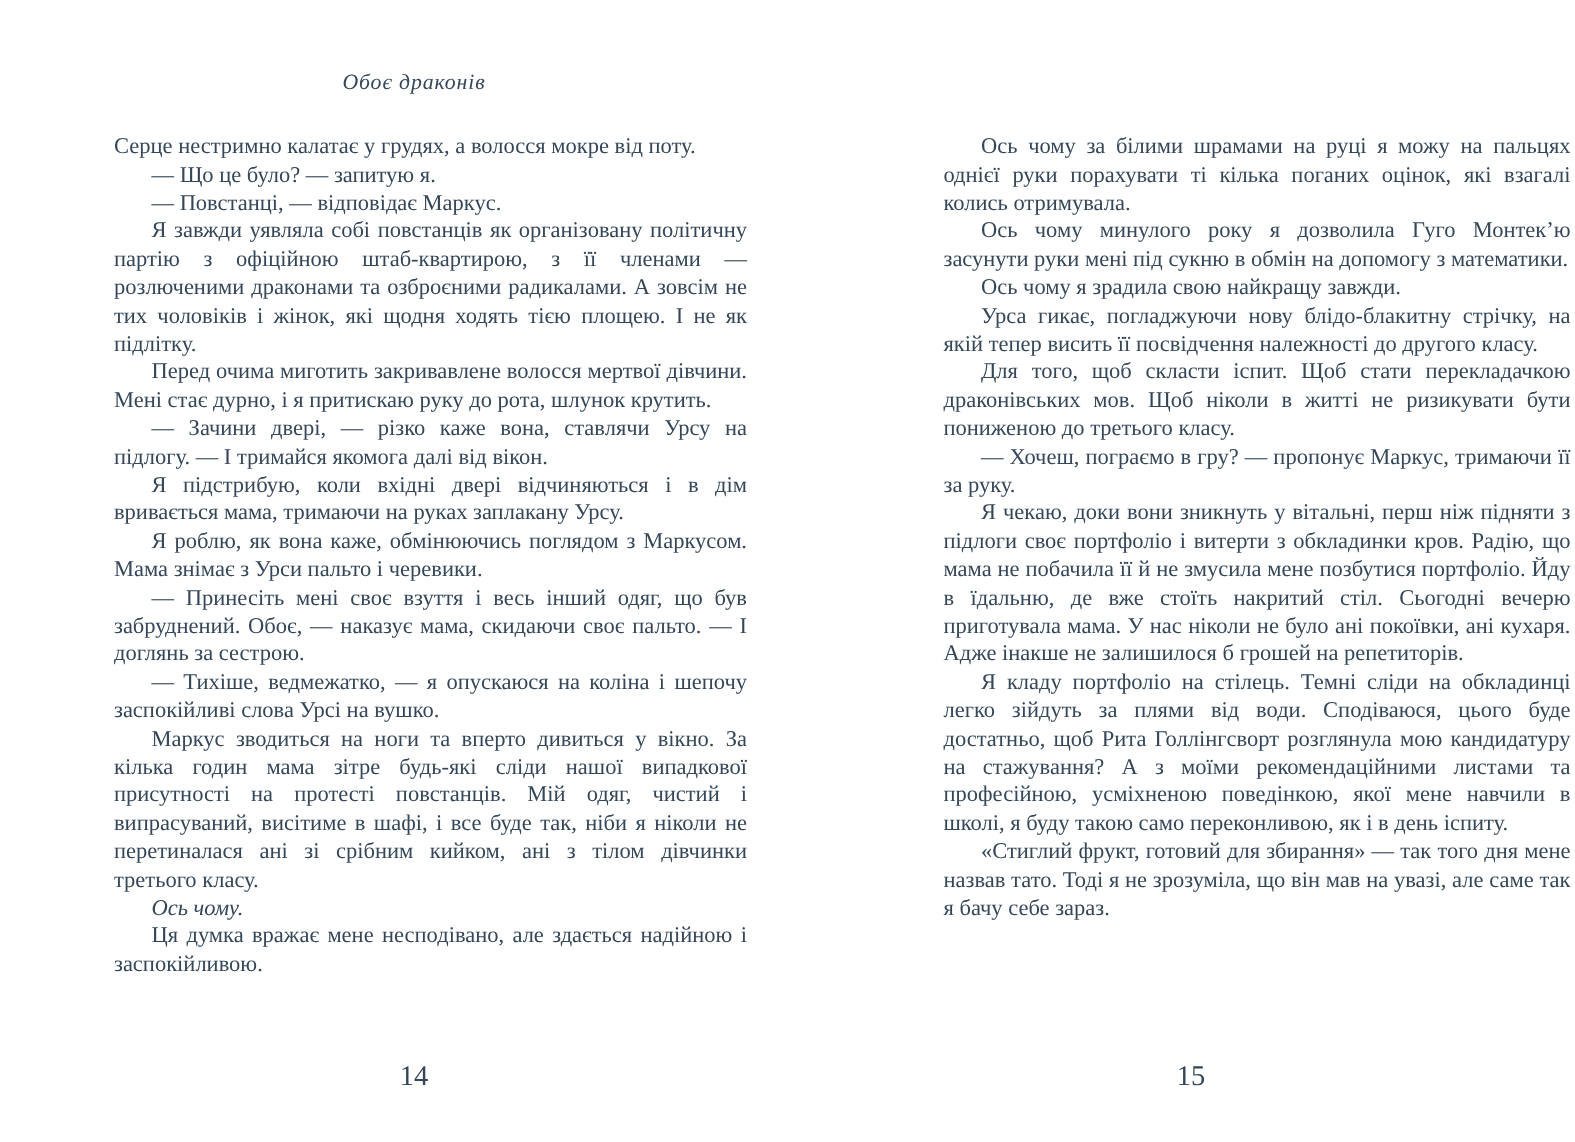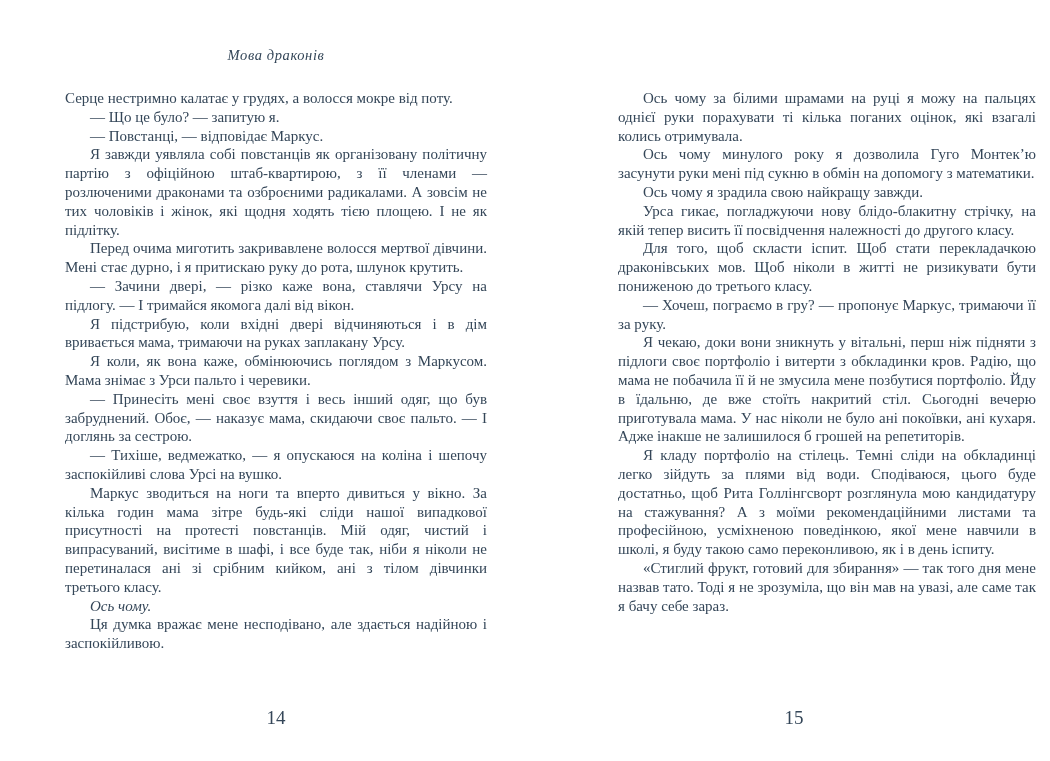--- a/index.html
+++ b/index.html
@@ -28,20 +28,21 @@
   }
   .page-header.left  { left: 65px;  width: 422px; }
   .page-header.right { left: 585px; width: 418px; }
   .page-body {
     position: absolute;
     top: 89px;
     font-size: 15px;
     line-height: 18.8px;
     text-align: justify;
     hyphens: auto;
+    margin-left: 11px;
     -webkit-hyphens: auto;
   }
   .page-body.left  { left: 65px;  width: 422px; }
   .page-body.right { left: 618px; width: 418px; }
   .page-body p {
     margin: 0;
     padding: 0;
     text-indent: 25px;
   }
   .page-body p.no-indent { text-indent: 0; }
@@ -53,32 +54,32 @@
     text-align: center;
   }
   .page-number.left  { left: 65px;  width: 422px; }
   .page-number.right { left: 585px; width: 418px; }
 </style>
 </head>
 <body>
 
 <div class="spread">
 
-  <div class="page-header left">Мова драконів</div>
+  <div class="page-header left">Обоє драконів</div>
 
 
   <div class="page-body left">
       <p class="no-indent">Серце нестримно калатає у грудях, а волосся мокре від поту.</p>
       <p>— Що це було? — запитую я.</p>
       <p>— Повстанці, — відповідає Маркус.</p>
       <p>Я завжди уявляла собі повстанців як організовану політичну партію з офіційною штаб-квартирою, з її членами — розлюченими драконами та озброєними радикалами. А зовсім не тих чоловіків і жінок, які щодня ходять тією площею. І не як підлітку.</p>
       <p>Перед очима миготить закривавлене волосся мертвої дівчини. Мені стає дурно, і я притискаю руку до рота, шлунок крутить.</p>
       <p>— Зачини двері, — різко каже вона, ставлячи Урсу на підлогу. — І тримайся якомога далі від вікон.</p>
       <p>Я підстрибую, коли вхідні двері відчиняються і в дім вривається мама, тримаючи на руках заплакану Урсу.</p>
-      <p>Я коли, як вона каже, обмінюючись поглядом з Маркусом. Мама знімає з Урси пальто і черевики.</p>
+      <p>Я роблю, як вона каже, обмінюючись поглядом з Маркусом. Мама знімає з Урси пальто і черевики.</p>
       <p>— Принесіть мені своє взуття і весь інший одяг, що був забруднений. Обоє, — наказує мама, скидаючи своє пальто. — І доглянь за сестрою.</p>
       <p>— Тихіше, ведмежатко, — я опускаюся на коліна і шепочу заспокійливі слова Урсі на вушко.</p>
       <p>Маркус зводиться на ноги та вперто дивиться у вікно. За кілька годин мама зітре будь-які сліди нашої випадкової присутності на протесті повстанців. Мій одяг, чистий і випрасуваний, висітиме в шафі, і все буде так, ніби я ніколи не перетиналася ані зі срібним кийком, ані з тілом дівчинки третього класу.</p>
       <p class="italic">Ось чому.</p>
       <p>Ця думка вражає мене несподівано, але здається надійною і заспокійливою.</p>
     </div>
 
   <div class="page-body right">
       <p>Ось чому за білими шрамами на руці я можу на пальцях однієї руки порахувати ті кілька поганих оцінок, які взагалі колись отримувала.</p>
       <p>Ось чому минулого року я дозволила Гуго Монтек’ю засунути руки мені під сукню в обмін на допомогу з математики.</p>

